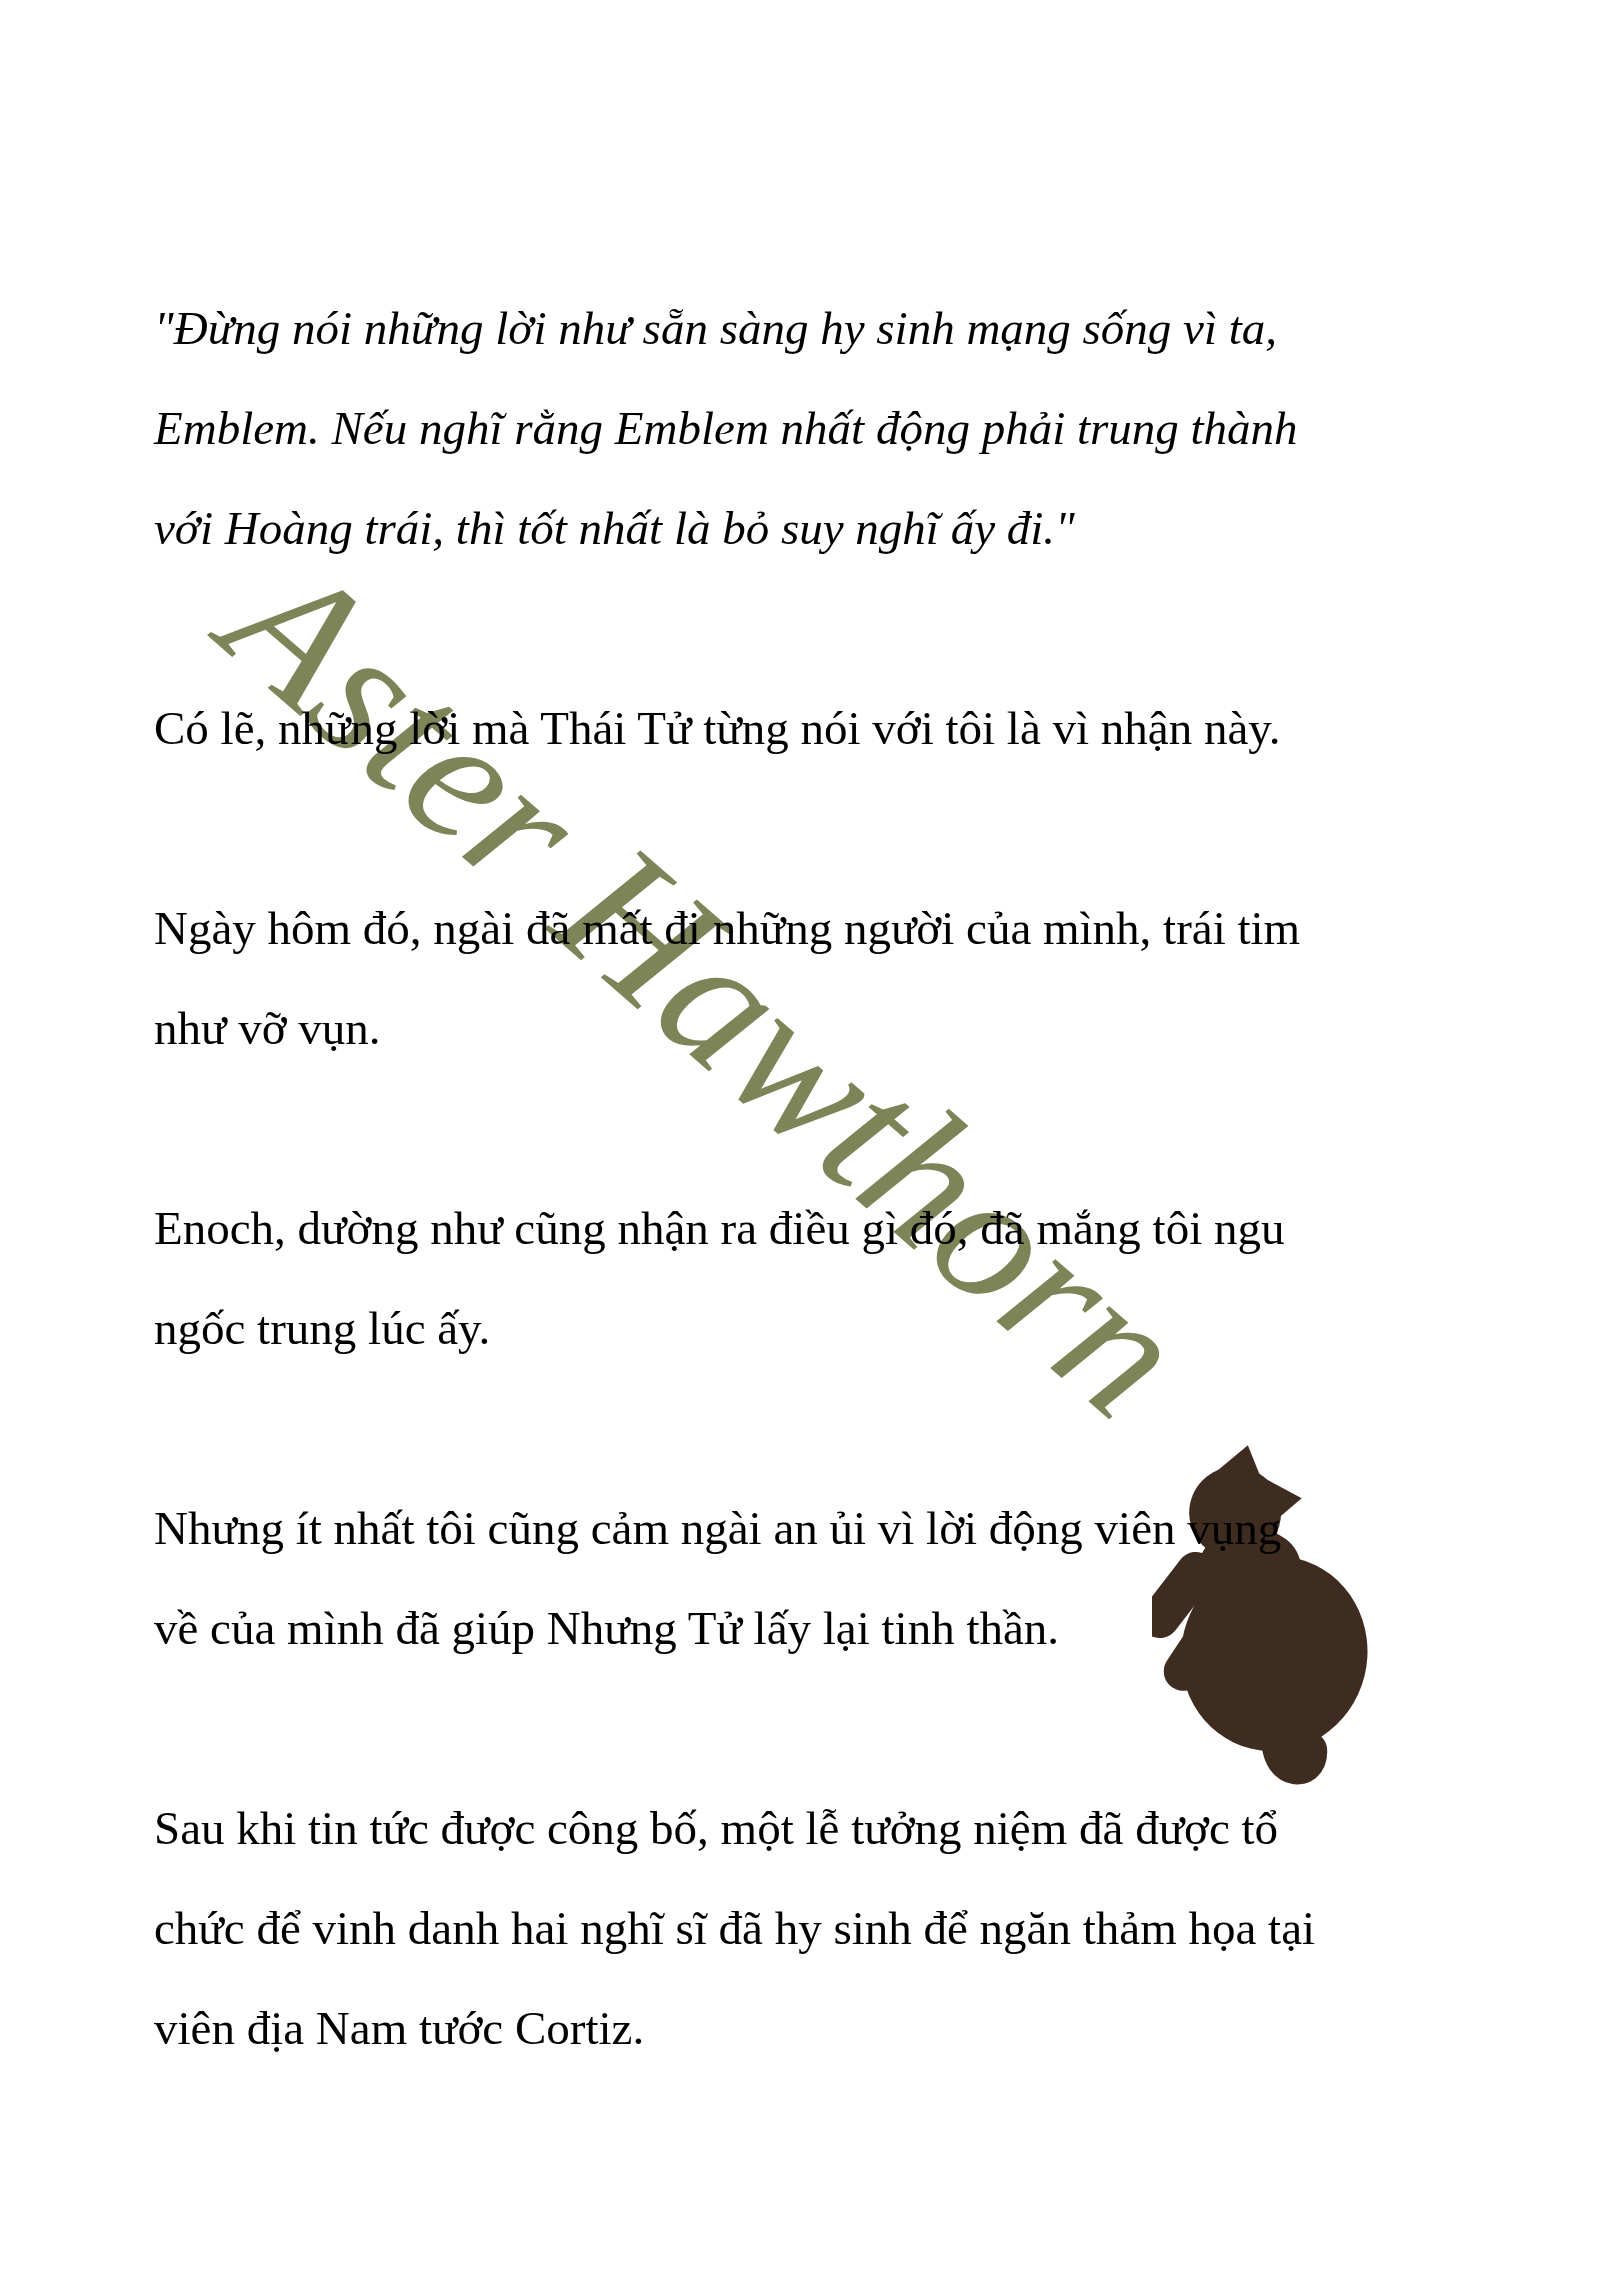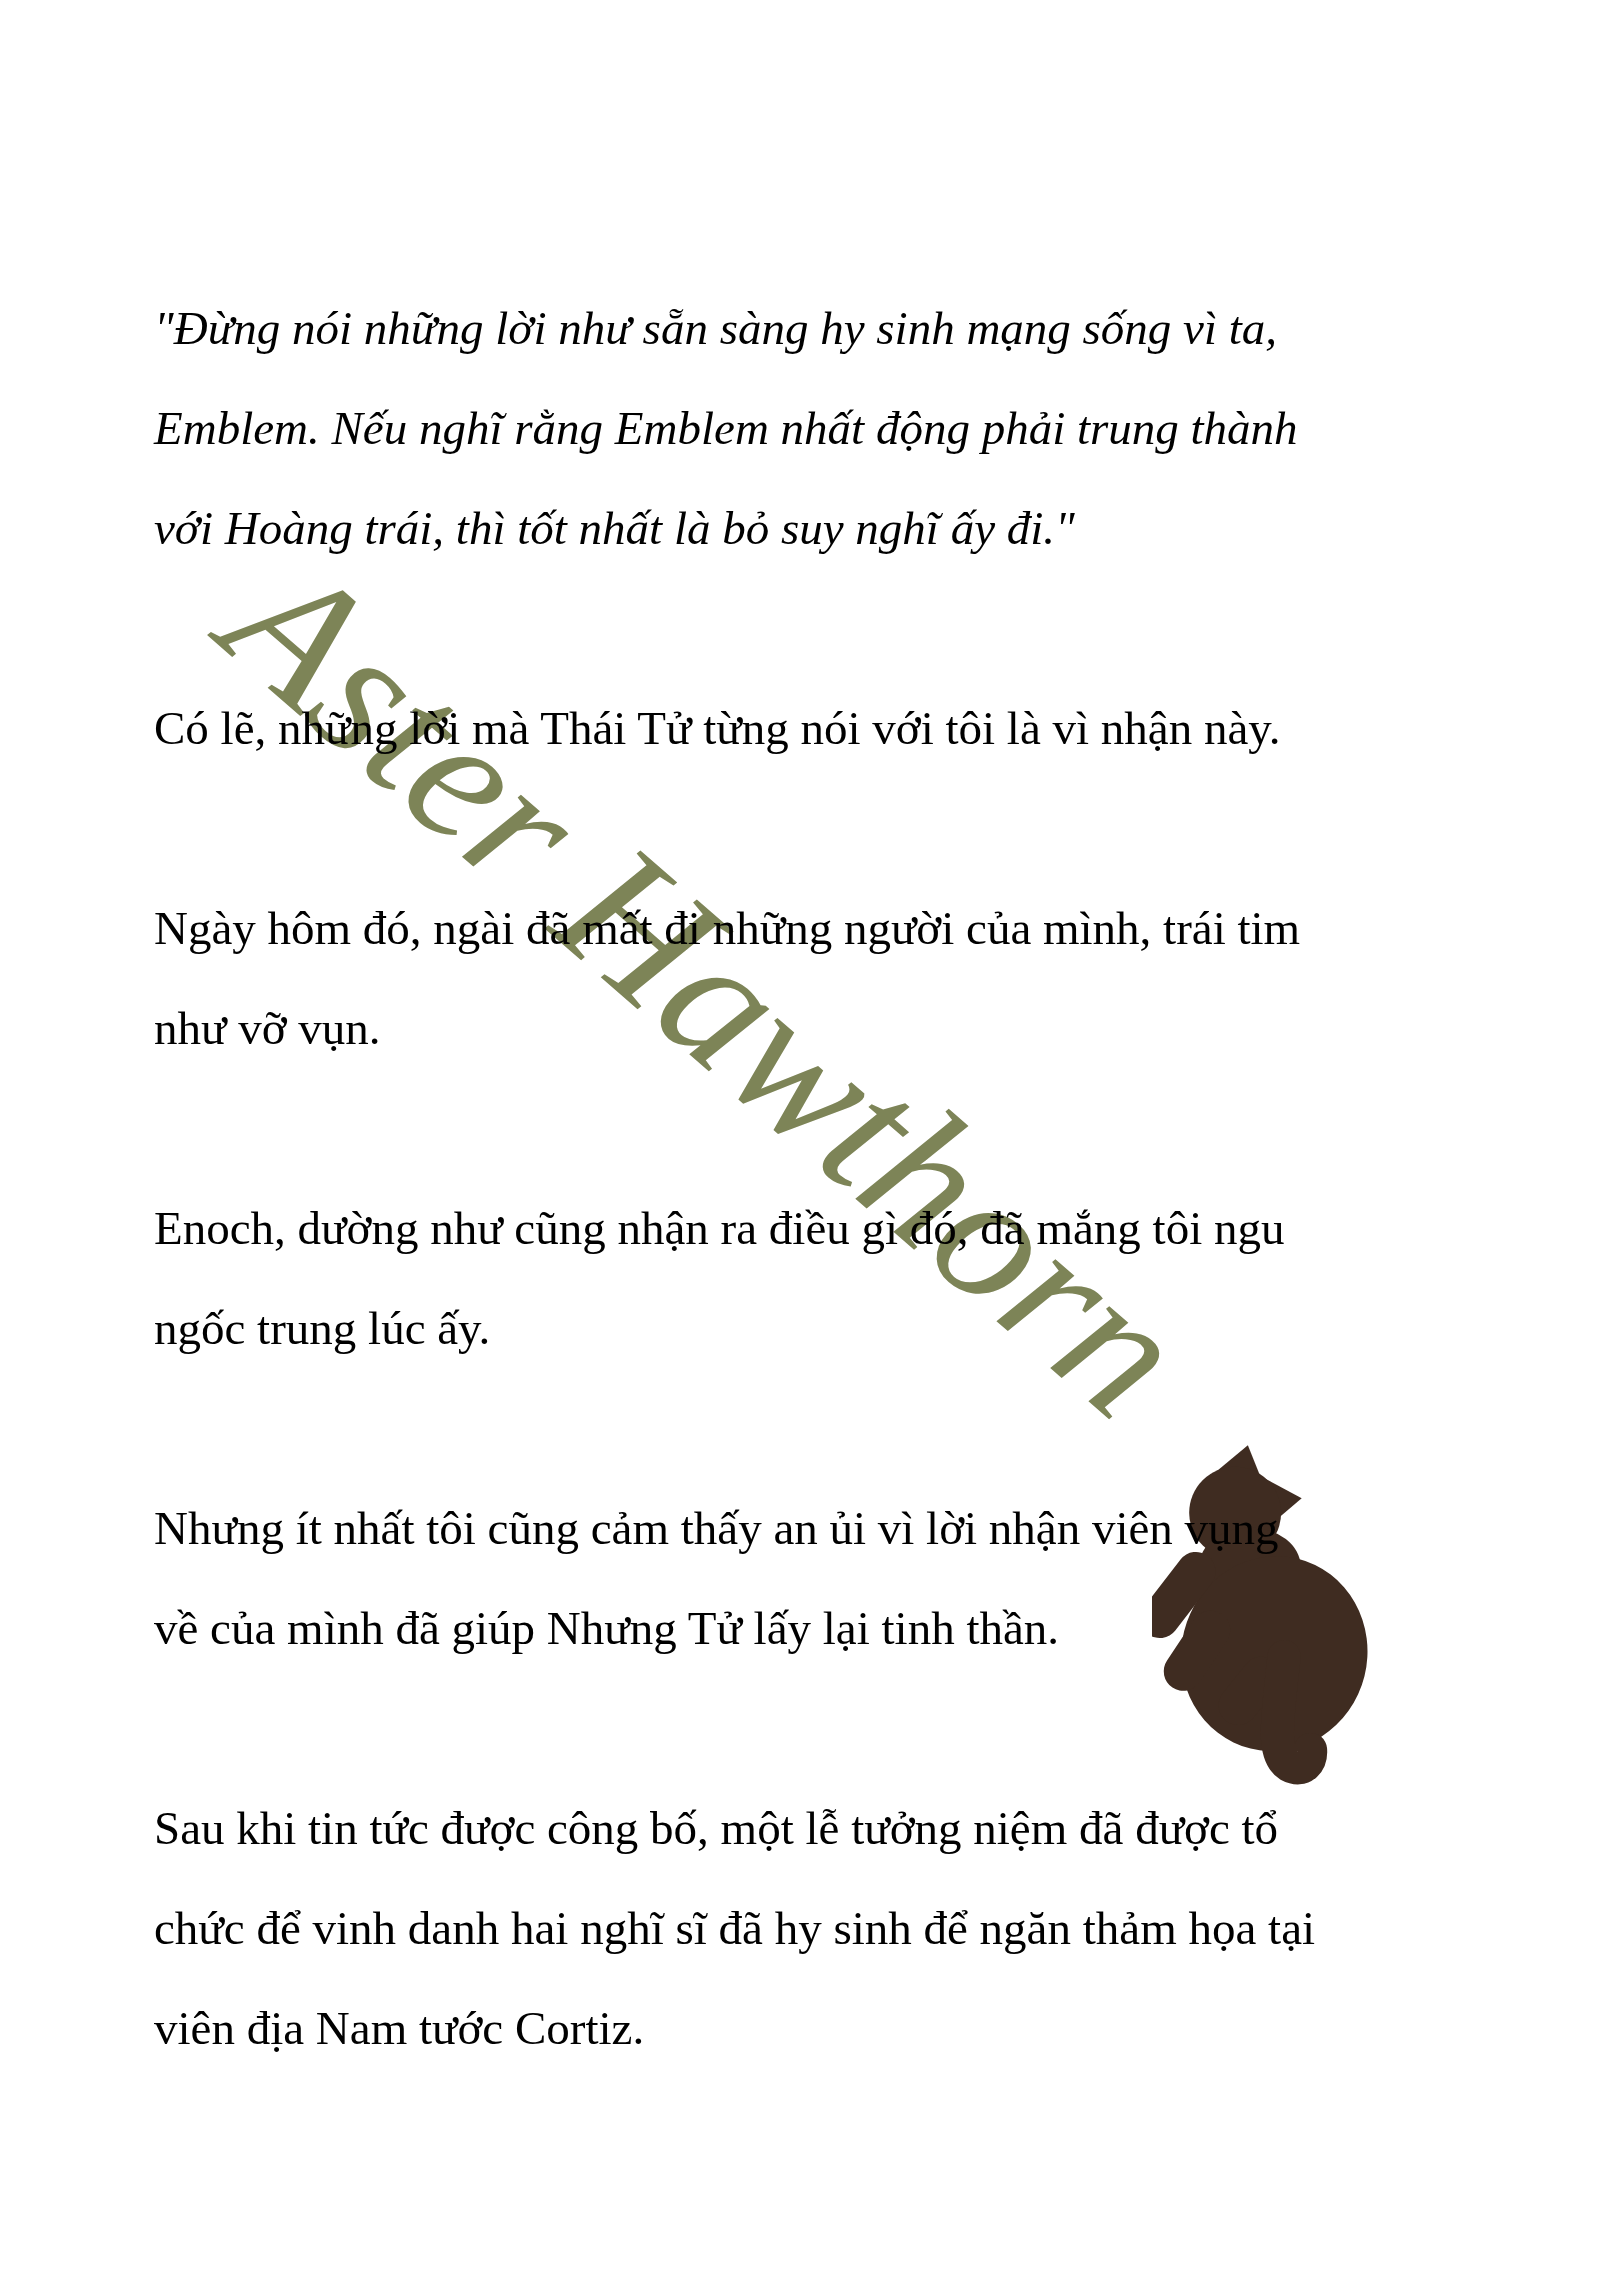--- a/index.html
+++ b/index.html
@@ -92,21 +92,21 @@
       <span class="ln">Ngày hôm đó, ngài đã mất đi những người của mình, trái tim</span>
       <span class="ln">như vỡ vụn.</span>
     </p>
 
     <p class="para">
       <span class="ln">Enoch, dường như cũng nhận ra điều gì đó, đã mắng tôi ngu</span>
       <span class="ln">ngốc trung lúc ấy.</span>
     </p>
 
     <p class="para">
-      <span class="ln">Nhưng ít nhất tôi cũng cảm thấy an ủi vì lời nhận viên vụng</span>
+      <span class="ln">Nhưng ít nhất tôi cũng cảm ngài an ủi vì lời động viên vụng</span>
       <span class="ln">về của mình đã giúp Nhưng Tử lấy lại tinh thần.</span>
     </p>
 
     <p class="para">
       <span class="ln">Sau khi tin tức được công bố, một lễ tưởng niệm đã được tổ</span>
       <span class="ln">chức để vinh danh hai nghĩ sĩ đã hy sinh để ngăn thảm họa tại</span>
       <span class="ln">viên địa Nam tước Cortiz.</span>
     </p>
 
   </div>

